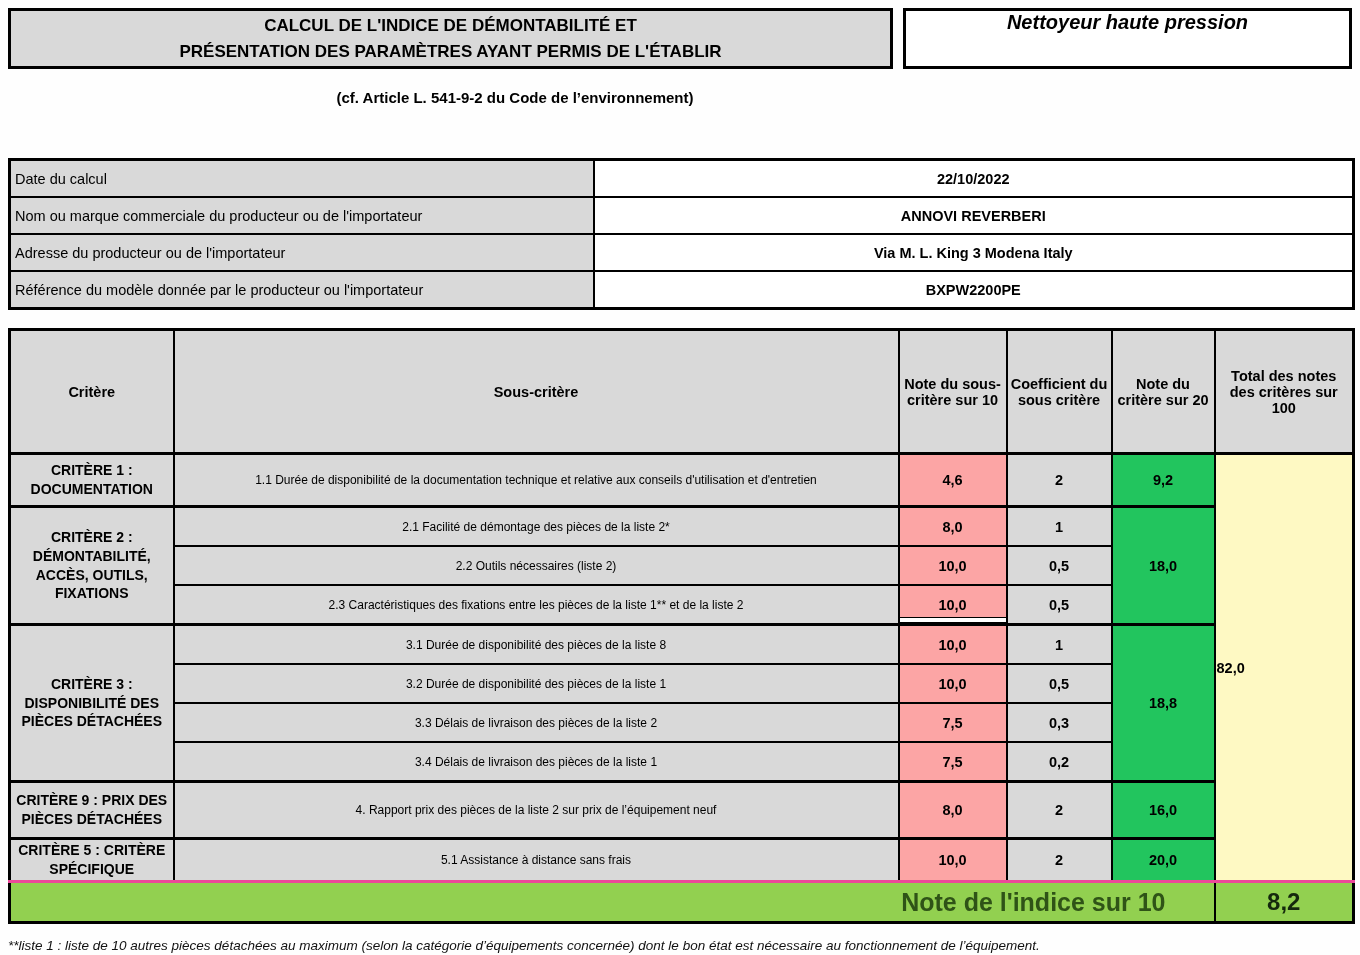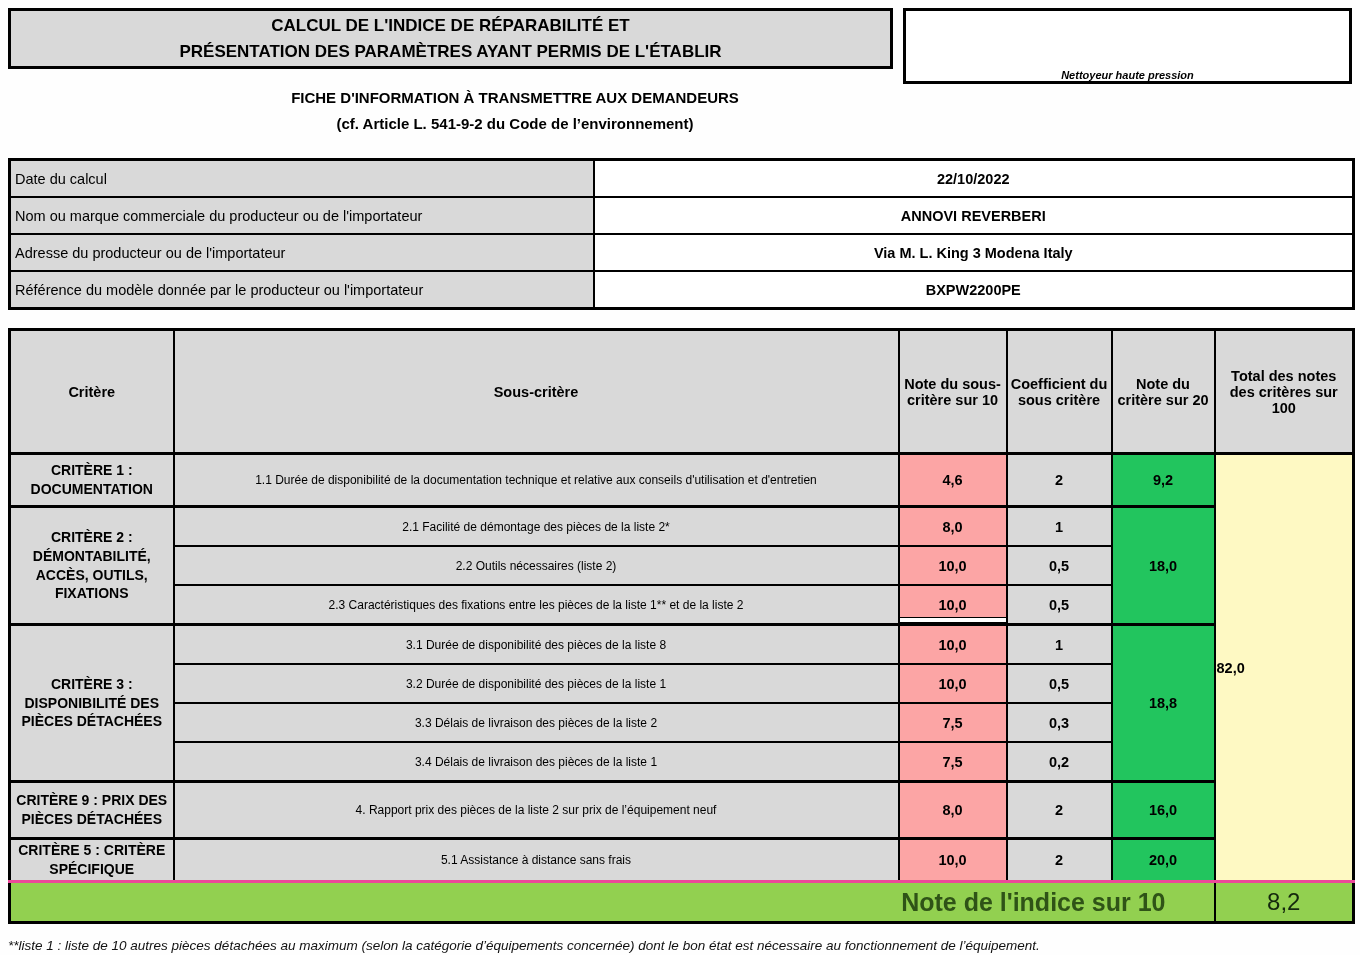--- a/index.html
+++ b/index.html
@@ -8,24 +8,24 @@
     font-family:"Liberation Sans", sans-serif; color:#000;
   }
 
   
   .title-box {
     position:absolute; left:8px; top:8px; width:885px; height:61px;
     background:#D9D9D9; border:3px solid #000; box-sizing:border-box;
     text-align:center; font-weight:bold; font-size:17px; line-height:26px; padding-top:2px;
   }
   .product-box {
-    position:absolute; left:903px; top:8px; width:449px; height:76px;
+    position:absolute; left:903px; top:8px; width:449px; height:61px;
     background:#fff; border:3px solid #000; box-sizing:border-box;
-    display:flex; align-items:flex-end; justify-content:center;
-    font-weight:bold; font-style:italic; font-size:11px;
+    display:flex; align-items:flex-start; justify-content:center;
+    font-weight:bold; font-style:italic; font-size:20px;
   }
   .subtitle {
     position:absolute; left:0; top:85px; width:1030px; text-align:center;
     font-weight:bold; font-size:15px; line-height:26px;
   }
 
   
   .info-table {
     position:absolute; left:8px; top:158px; width:1344px;
     border-collapse:collapse; table-layout:fixed; border:3px solid #000;
@@ -59,41 +59,40 @@
 
   
   td.dbl { position:relative; }
   td.dbl::after {
     content:""; position:absolute; left:0; right:0; bottom:0; height:4px;
     background:#fff; border-top:1.5px solid #000; border-bottom:1.5px solid #000;
   }
 
   tr.final td { background:#92D050; border-top:3px solid #ec4899; height:36px; }
   td.final-label { text-align:right; padding-right:48px; font-size:25px; font-weight:bold; color:#2F5317; }
-  td.final-value { text-align:center; font-size:24px; font-weight:normal; color:#14280d; }
+  td.final-value { text-align:center; font-size:24px; font-weight:bold; color:#14280d; }
 
   
   .footnote { position:absolute; left:8px; font-style:italic; font-size:13.5px; color:#111; white-space:nowrap; }
   .fn1 { top:912px; }
   .fn2 { top:938px; }
 </style>
 </head>
 <body>
 
 <div class="page">
 
   <div class="title-box">
-    <div>CALCUL DE L'INDICE DE RÉPARABILITÉ ET</div>
+    <div>CALCUL DE L'INDICE DE DÉMONTABILITÉ ET</div>
     <div>PRÉSENTATION DES PARAMÈTRES AYANT PERMIS DE L'ÉTABLIR</div>
   </div>
   <div class="product-box">
     <span>Nettoyeur haute pression</span>
   </div>
   <div class="subtitle">
-    <div>FICHE D'INFORMATION À TRANSMETTRE AUX DEMANDEURS</div>
     <div>(cf. Article L. 541-9-2 du Code de l’environnement)</div>
   </div>
 
   <table class="info-table">
     <colgroup>
         <col style="width:584px">
         <col style="width:760px">
       </colgroup>
     <tbody>
       <tr>

